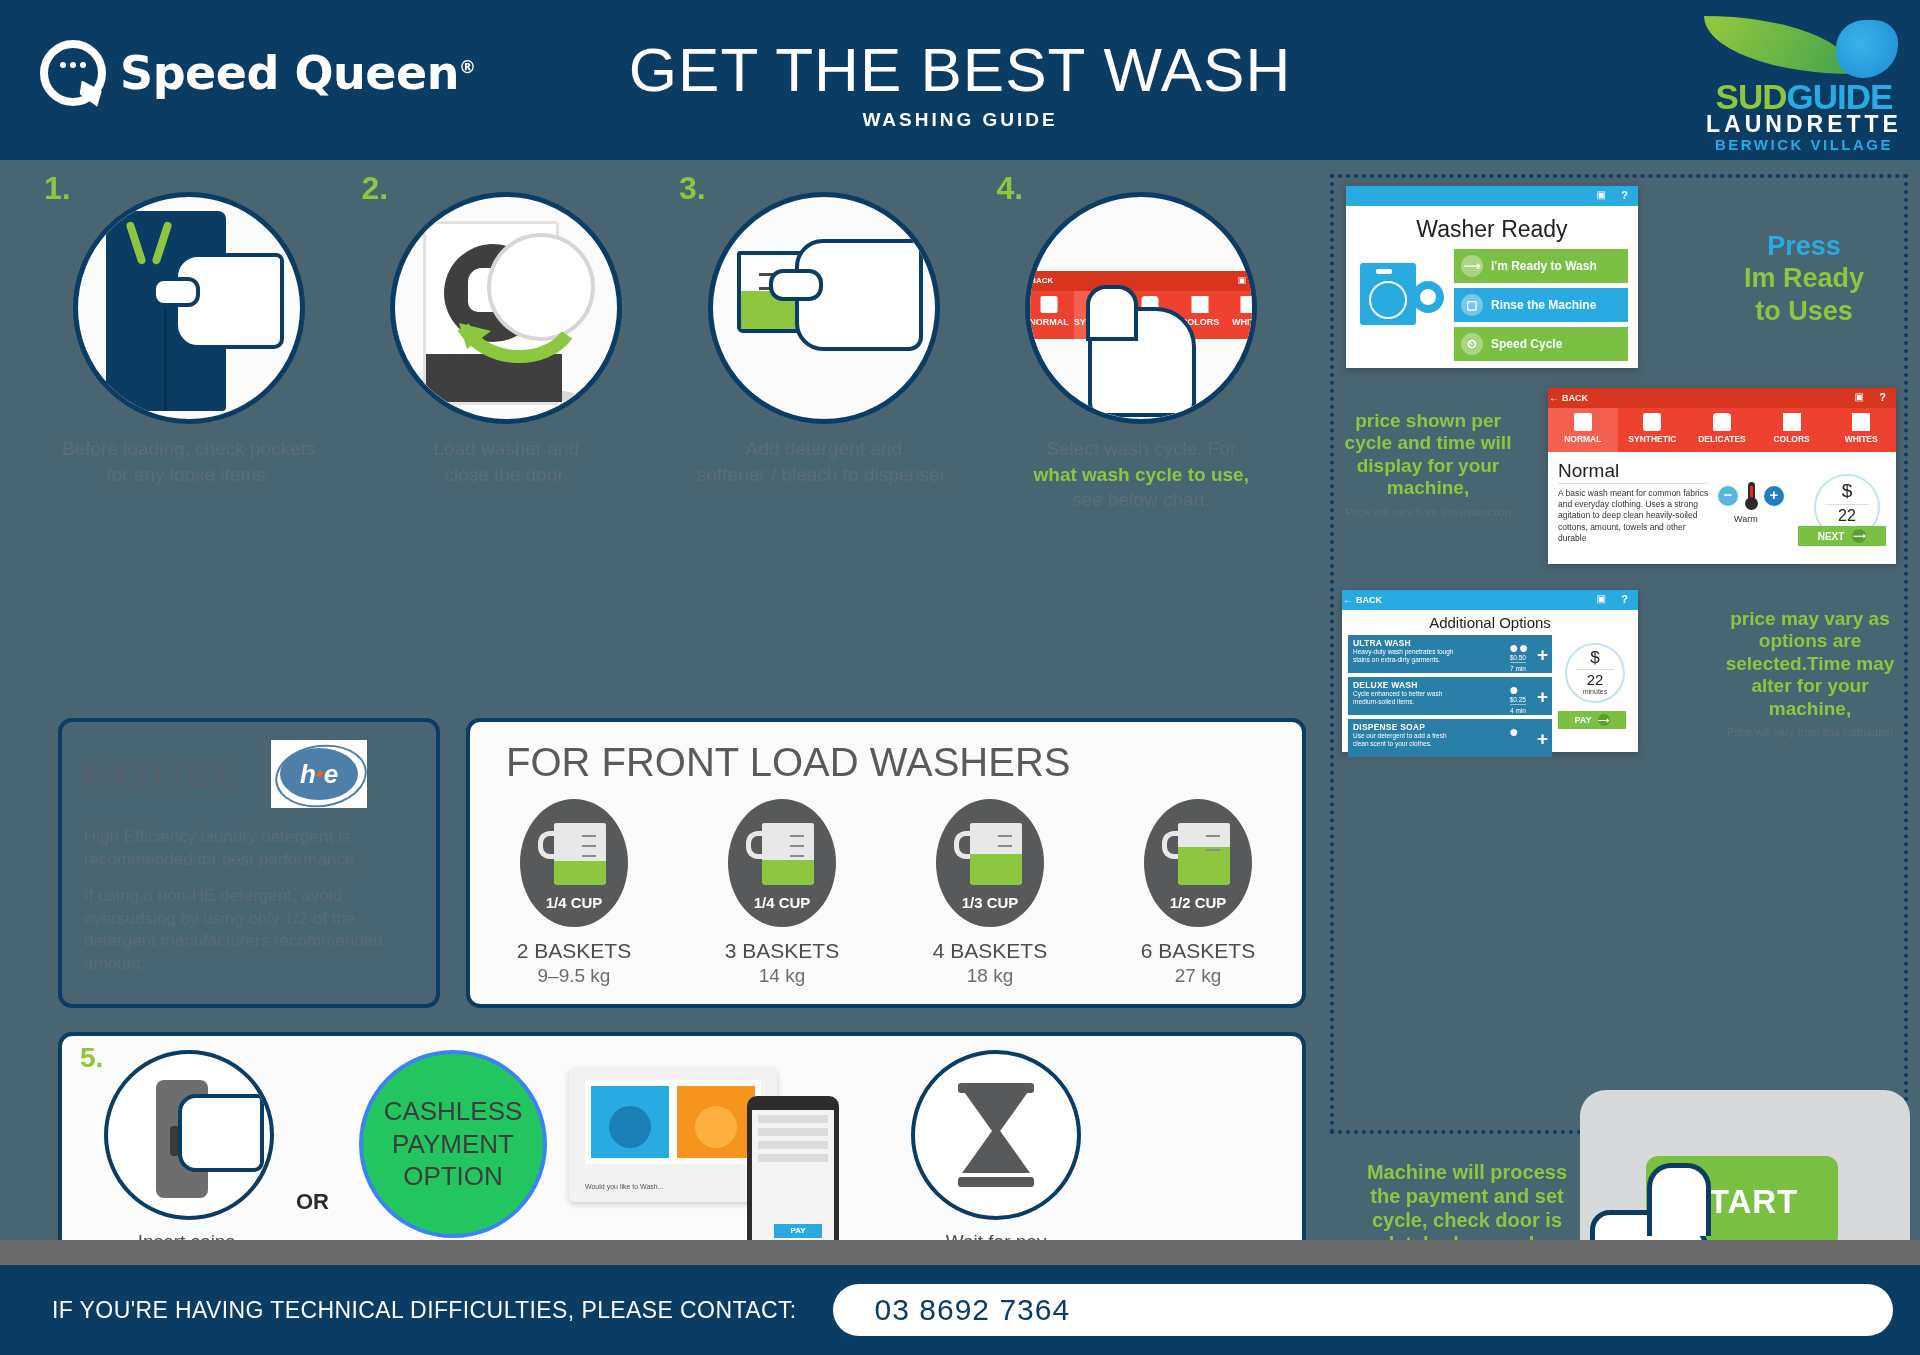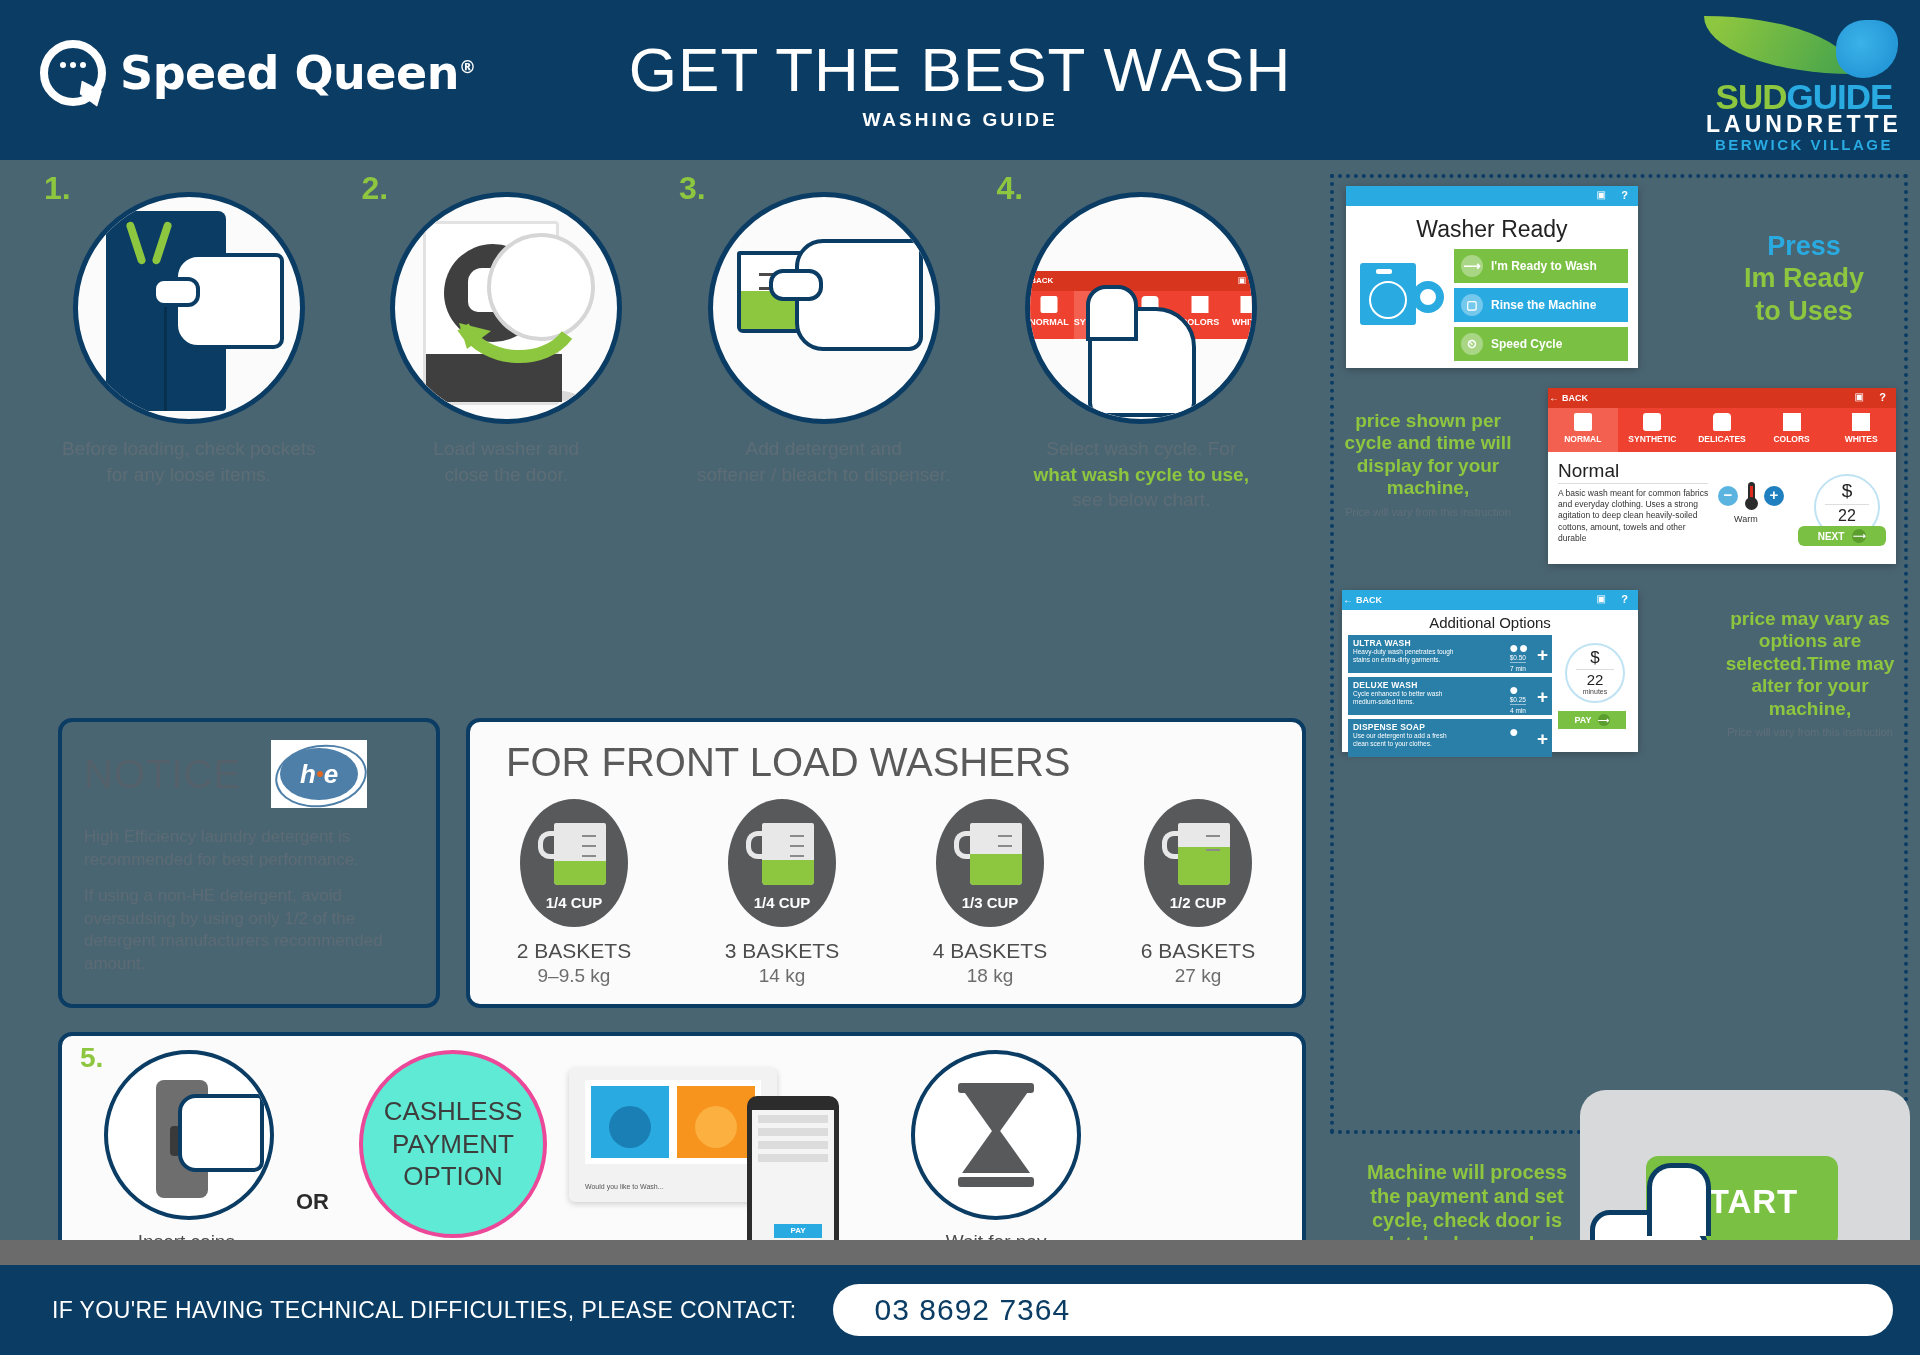--- a/index.html
+++ b/index.html
@@ -197,21 +197,21 @@
   .s5circ { width:170px; height:170px; border-radius:50%; border:4px solid #0a3c64;
             background:#fff; position:relative; margin:0 auto; overflow:hidden; }
   .s5cap { margin-top:10px; font-size:19px; color:#4d4d4d; line-height:1.3; }
   .s5cap b { display:block; font-size:20px; color:#222; margin-top:2px; }
   .coinbox { position:absolute; left:48px; top:26px; width:52px; height:118px;
              background:#6e6e6e; border-radius:8px; }
   .coinslot { position:absolute; left:14px; top:46px; width:10px; height:30px; background:#3a3a3a; border-radius:4px;}
   .handcoin { position:absolute; right:6px; top:40px; width:86px; height:78px; background:#fff;
               border:4px solid #0a3c64; border-radius:18px 6px 10px 18px; }
   .s5or { font-size:22px; font-weight:bold; color:#2b2b2b; align-self:center; margin: 0 22px; padding-top:58px;}
-  .cashless { width:188px; height:188px; border-radius:50%; border:4px solid #ec4899; background:#5eead4;
+  .cashless { width:188px; height:188px; border-radius:50%; border:4px solid #3b82f6; background:#22c55e;
               display:flex; align-items:center; justify-content:center; text-align:center;
               font-size:26px; color:#3d3d3d; line-height:1.25; }
   .payimg { width:300px; height:220px; position:relative; }
   .pay-panel { position:absolute; left:6px; top:18px; width:208px; height:134px; background:#f2f2f2;
                border-radius:6px; box-shadow:0 2px 6px rgba(0,0,0,.18); }
   .pay-screen { position:absolute; left:16px; top:12px; width:176px; height:84px; background:#fff; }
   .pay-screen .b1 { position:absolute; left:6px; top:6px; width:78px; height:72px; background:#29abe2; }
   .pay-screen .b2 { position:absolute; right:6px; top:6px; width:78px; height:72px; background:#f7941e; }
   .pay-screen .c1 { position:absolute; left:24px; top:26px; width:42px; height:42px; border-radius:50%; background:#1a7fb5;}
   .pay-screen .c2 { position:absolute; right:24px; top:26px; width:42px; height:42px; border-radius:50%; background:#fbb040;}
@@ -286,21 +286,21 @@
   .thermo .red { position:absolute; left:7px; top:4px; width:3px; height:18px; background:#e02a1b; }
   .np-warm { position:absolute; left:186px; top:62px; font-size:9px; color:#333; }
   .np-price { position:absolute; right:16px; top:22px; width:66px; height:66px; border-radius:50%;
               border:2px solid #bfe3f3; text-align:center; }
   .np-price .dol { font-size:19px; color:#222; margin-top:4px; }
   .np-price .hr { width:44px; height:1px; background:#ddd; margin:2px auto; }
   .np-price .min { font-size:16px; color:#222; }
   .np-price .mintxt { font-size:8px; color:#444; }
   .np-next { position:absolute; right:10px; bottom:6px; width:88px; height:20px; background:#7ac143;
              color:#fff; font-size:10px; font-weight:bold; display:flex; align-items:center;
-             justify-content:center; gap:8px;border-radius:6px; }
+             justify-content:center; gap:8px; }
   .np-next .ar { width:14px; height:14px; border-radius:50%; background:#5b9e2e;
                  display:flex; align-items:center; justify-content:center; font-size:9px;}
 
   .price-note { position:absolute; left: 4px; top: 232px; width: 180px; text-align:center; }
   .price-note .g { color:#8dc63f; font-size:19px; font-weight:bold; line-height:1.18; }
   .price-note .sm { color:#5f6f78; font-size:11px; line-height:1.2; margin-top:6px; }
 
   
   .addopt { left: 8px; top: 412px; width: 296px; height: 162px; }
   .ao-title { text-align:center; font-size:15px; color:#222; font-weight:300; margin:4px 0 4px; }

